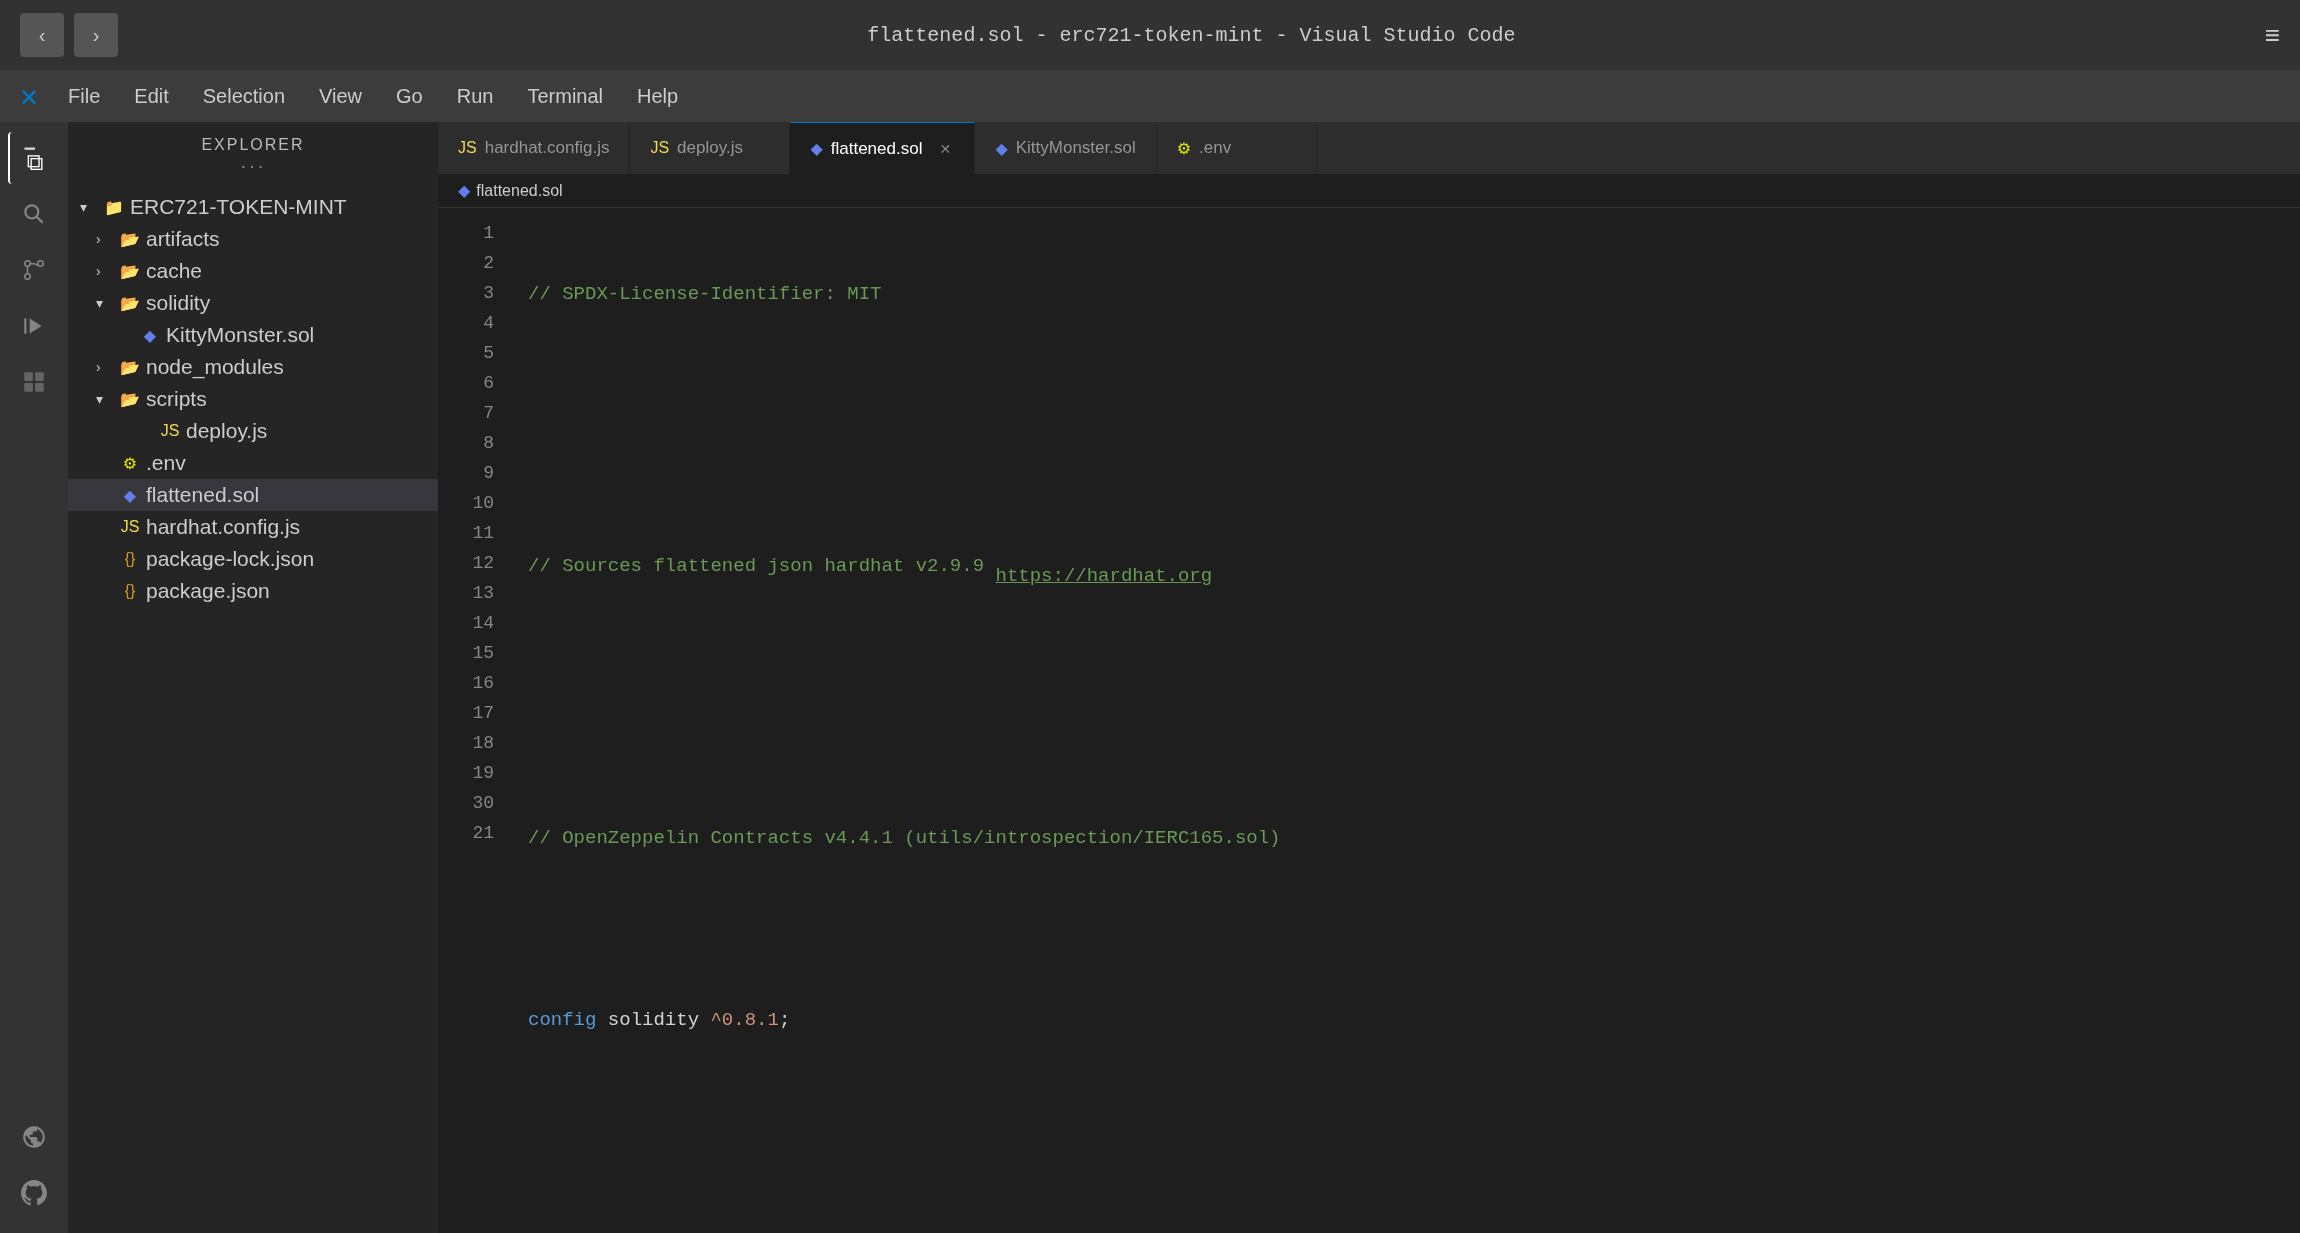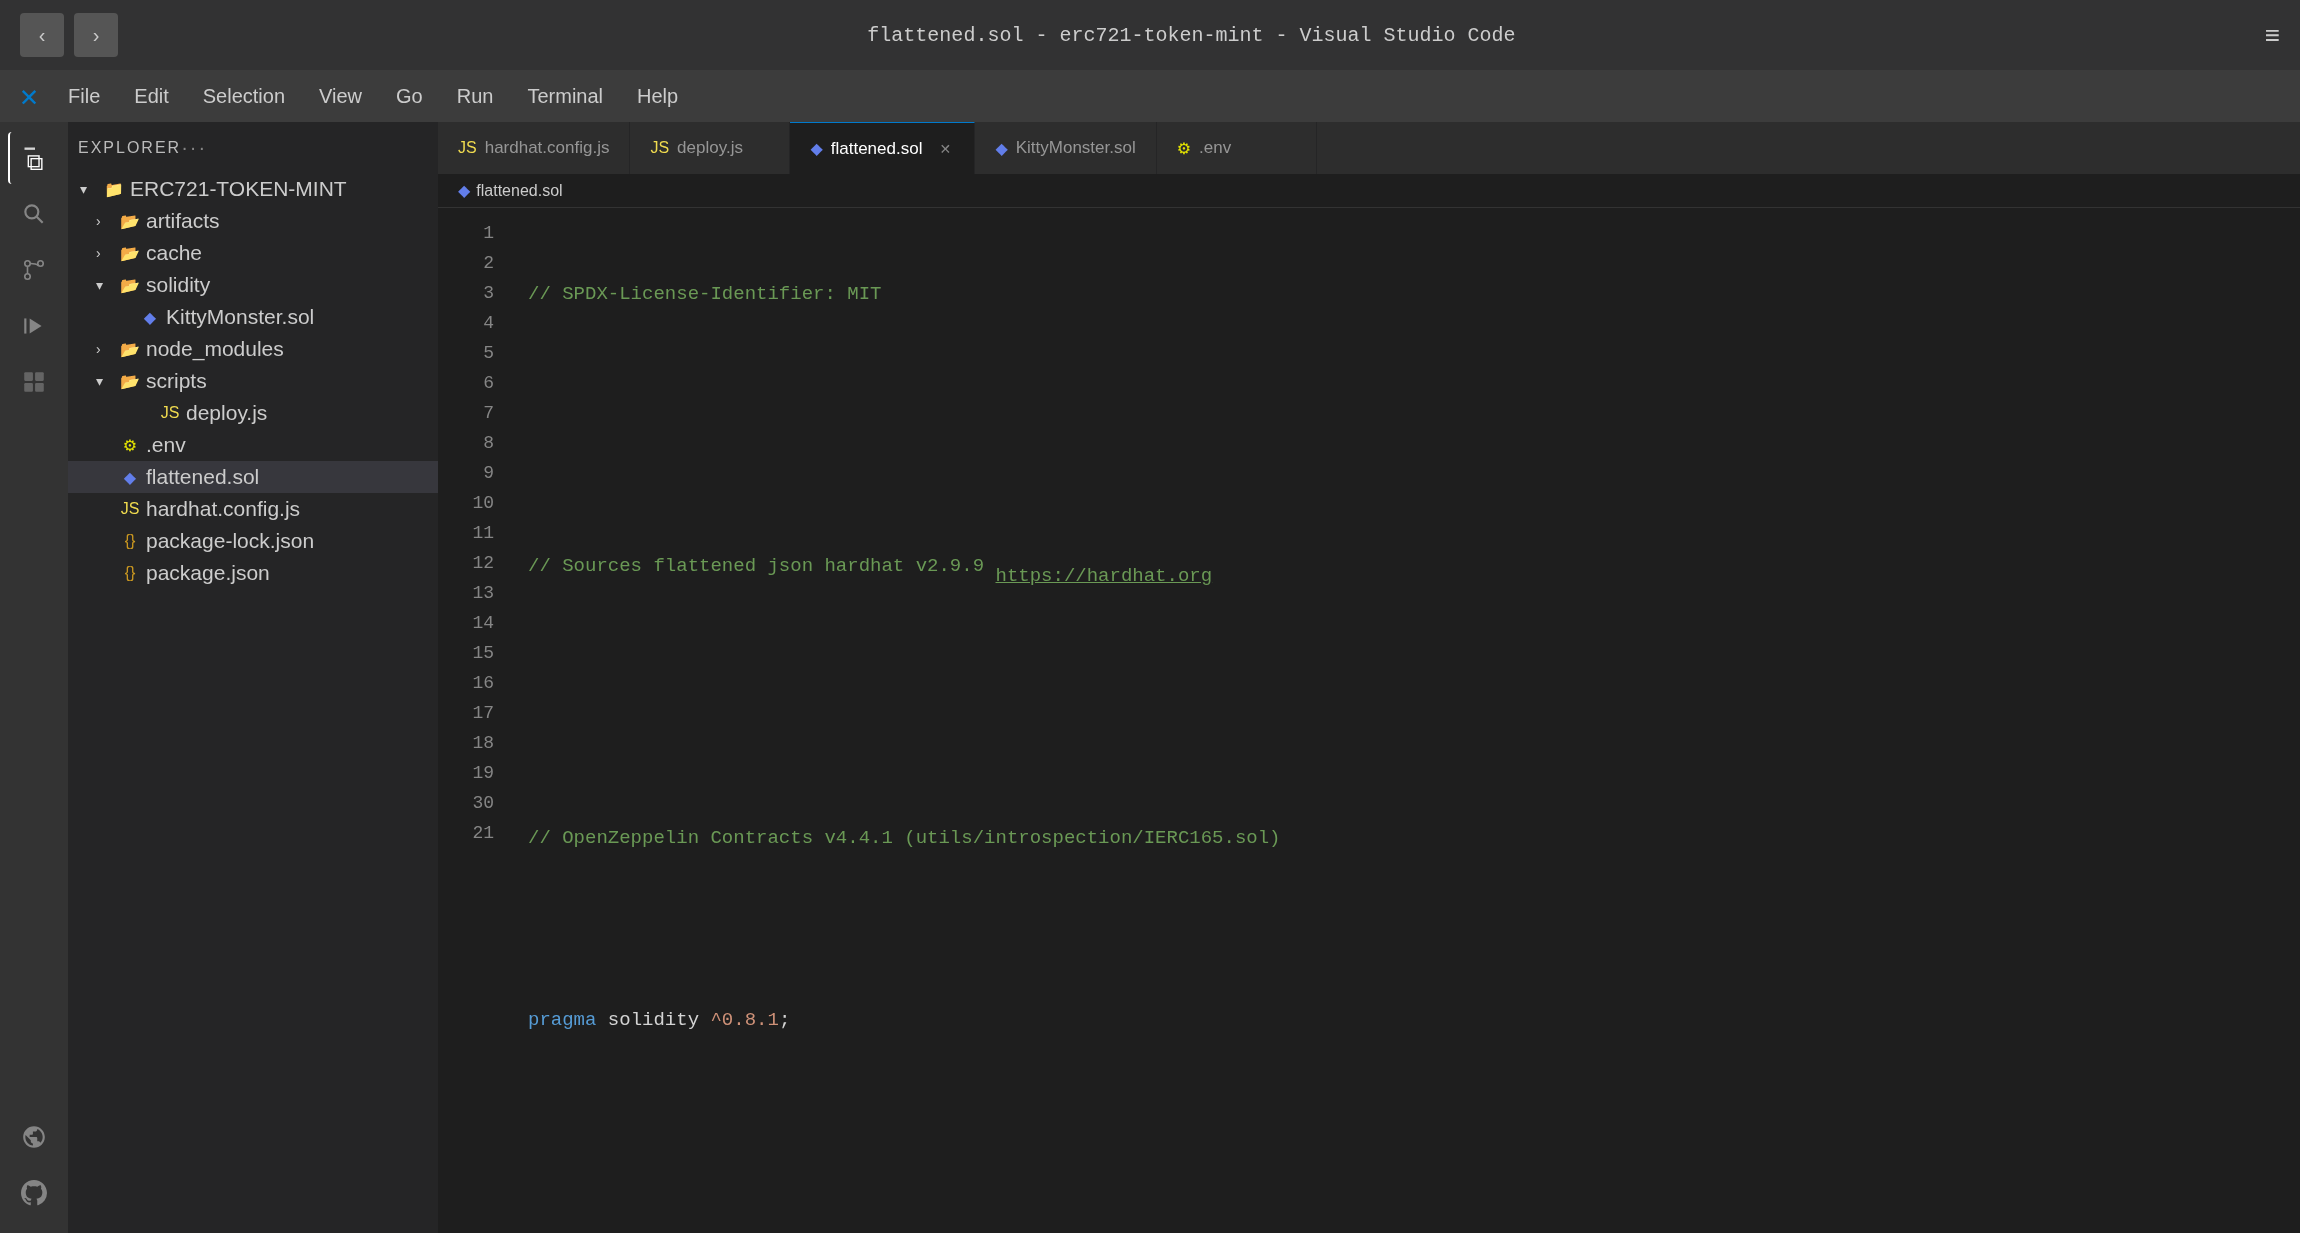--- a/index.html
+++ b/index.html
@@ -116,20 +116,21 @@
     }
     .sidebar-header {
       padding: 14px 10px;
       font-size: 16px;
       font-family: 'Segoe UI', sans-serif;
       color: #bbbbbb;
       letter-spacing: 2px;
       text-transform: uppercase;
       display: flex;
       align-items: center;
+      flex-direction: column;
     }
     .sidebar-header-dots {
       color: #858585;
       font-size: 20px;
       cursor: pointer;
     }
     .file-tree {
       flex: 1;
       overflow-y: auto;
       font-size: 18px;
@@ -499,21 +500,21 @@
       </div>
       <div class="code-content">
         <div class="code-line"><span class="c-comment">// SPDX-License-Identifier: MIT</span></div>
         <div class="code-line">&nbsp;</div>
         <div class="code-line">&nbsp;</div>
         <div class="code-line"><span class="c-comment">// Sources flattened json hardhat v2.9.9 </span><span class="c-link">https://hardhat.org</span></div>
         <div class="code-line">&nbsp;</div>
         <div class="code-line">&nbsp;</div>
         <div class="code-line"><span class="c-comment">// OpenZeppelin Contracts v4.4.1 (utils/introspection/IERC165.sol)</span></div>
         <div class="code-line">&nbsp;</div>
-        <div class="code-line"><span class="c-pragma">pragma</span><span class="c-white"> solidity </span><span class="c-version">^0.8.1</span><span class="c-white">;</span></div>
+        <div class="code-line"><span class="c-pragma">config</span><span class="c-white"> solidity </span><span class="c-version">^0.8.1</span><span class="c-white">;</span></div>
         <div class="code-line">&nbsp;</div>
         
         
         
         
         
         
         
         
         

